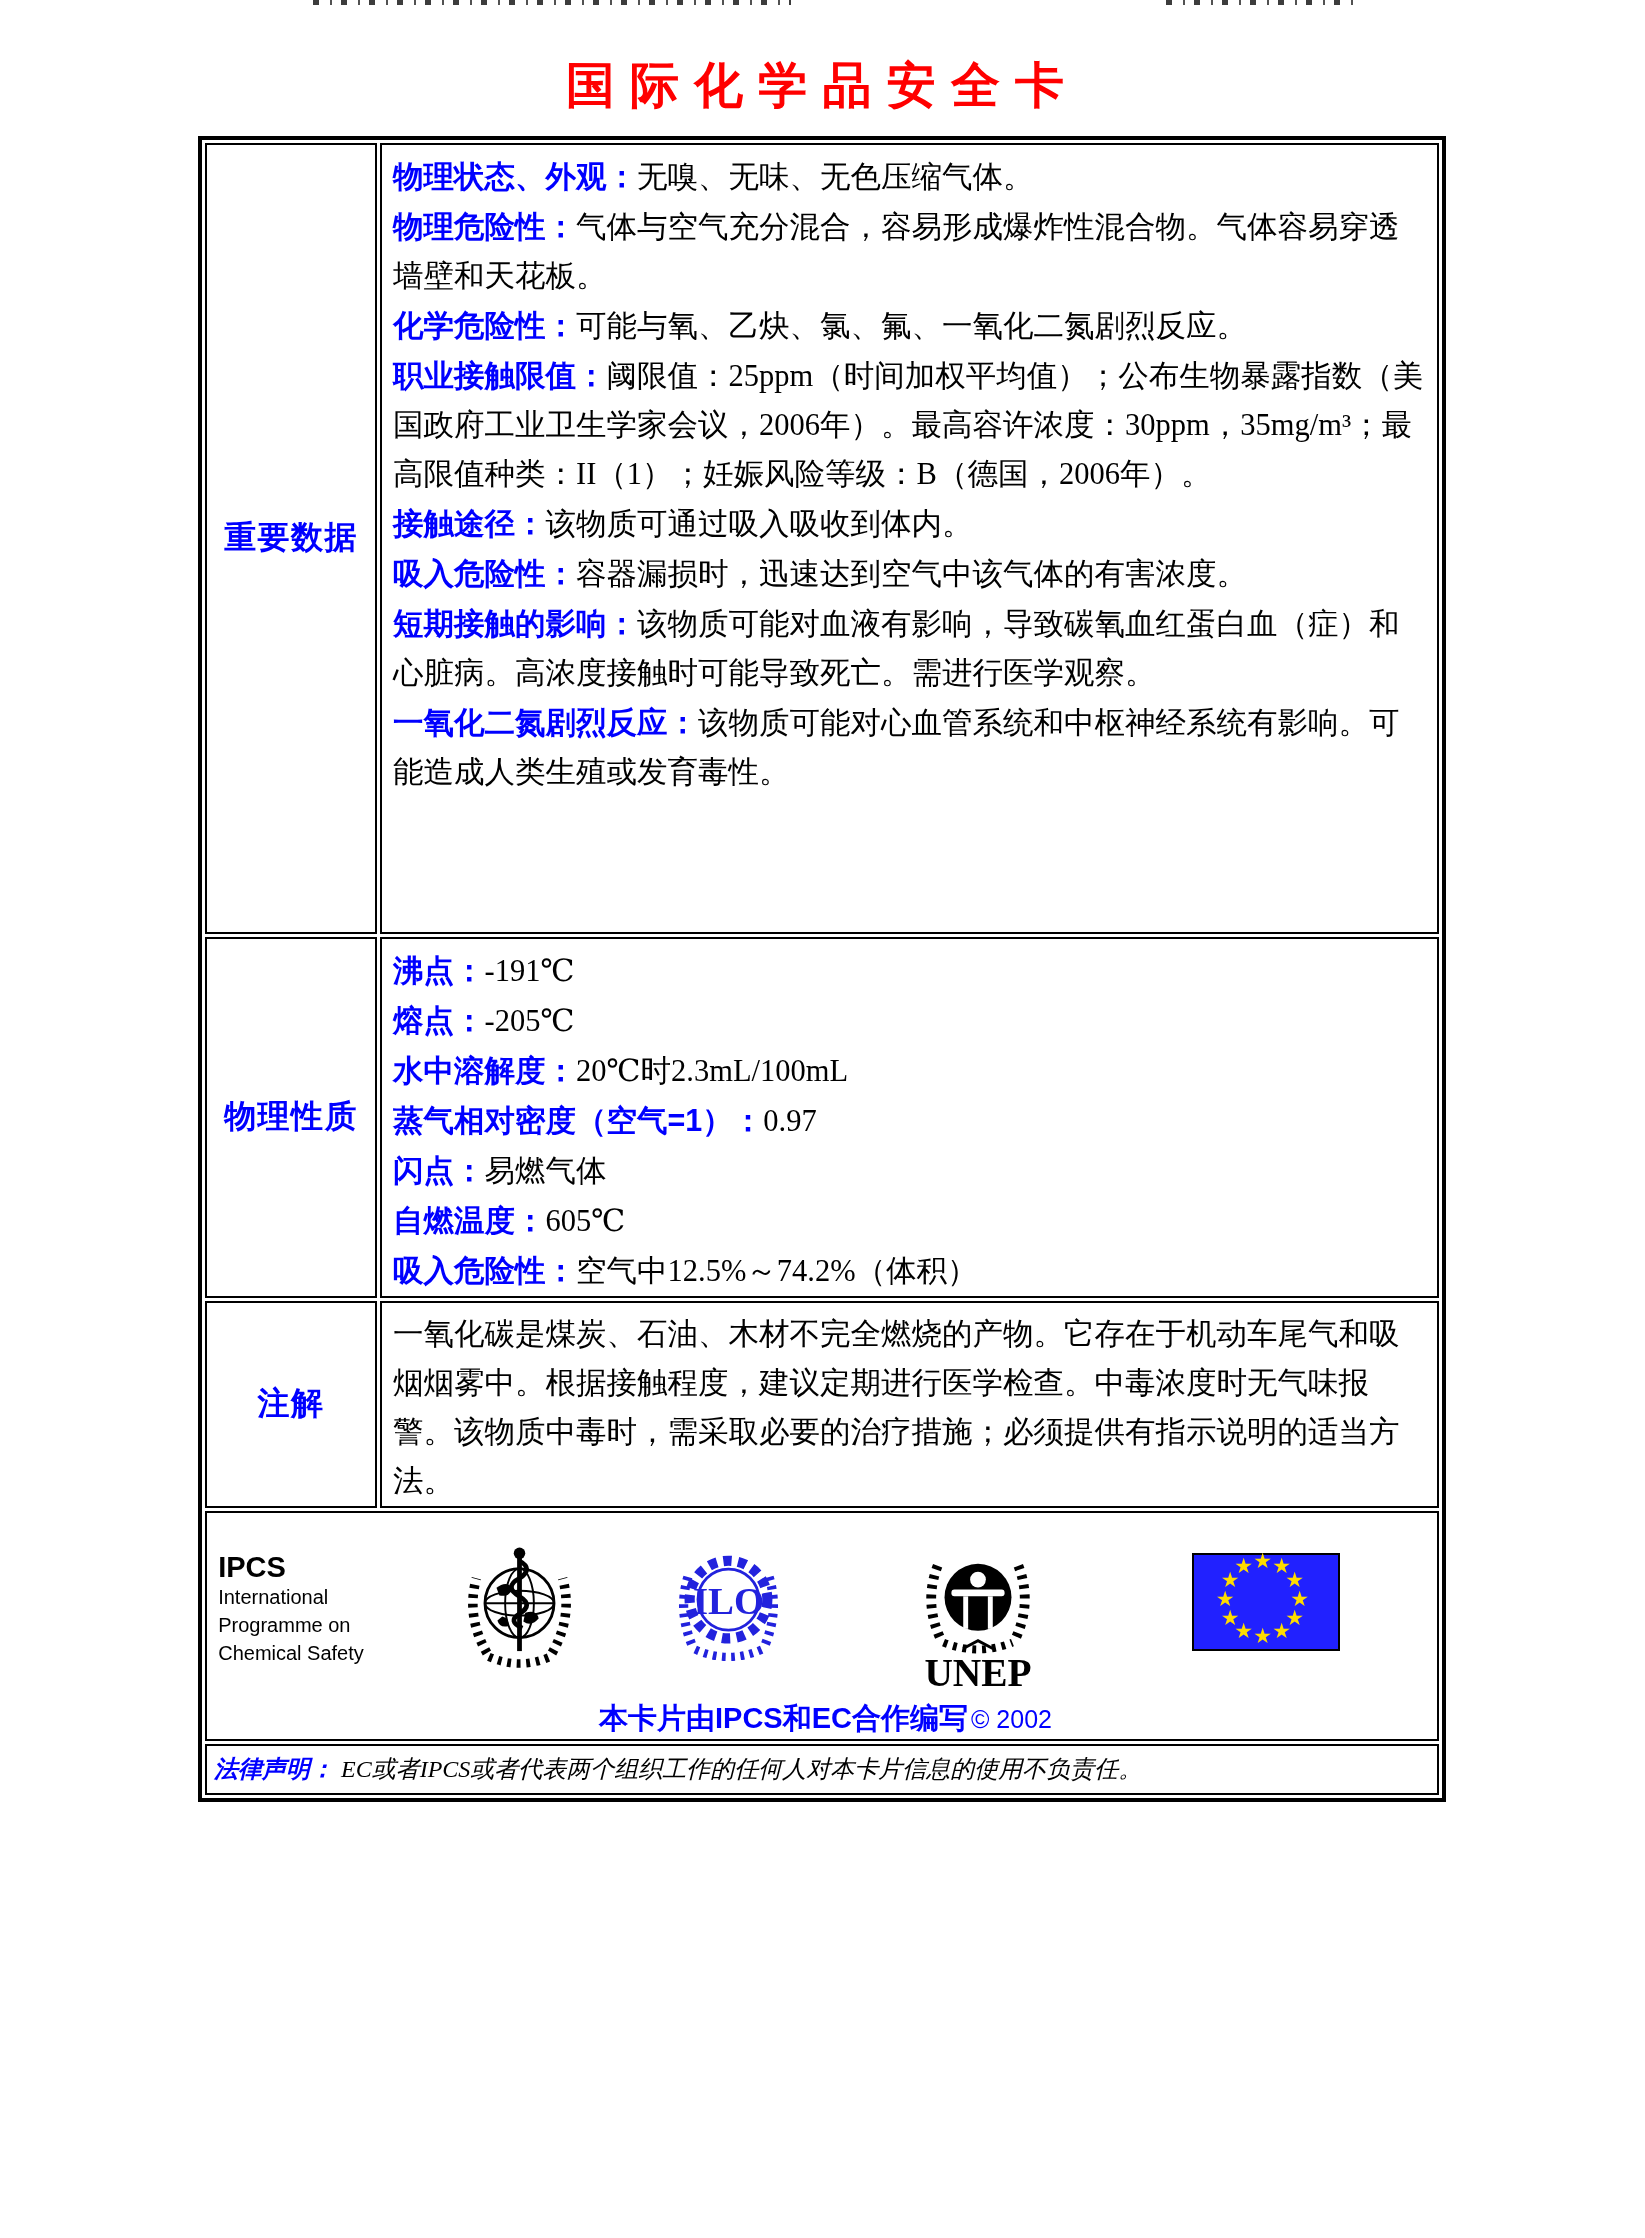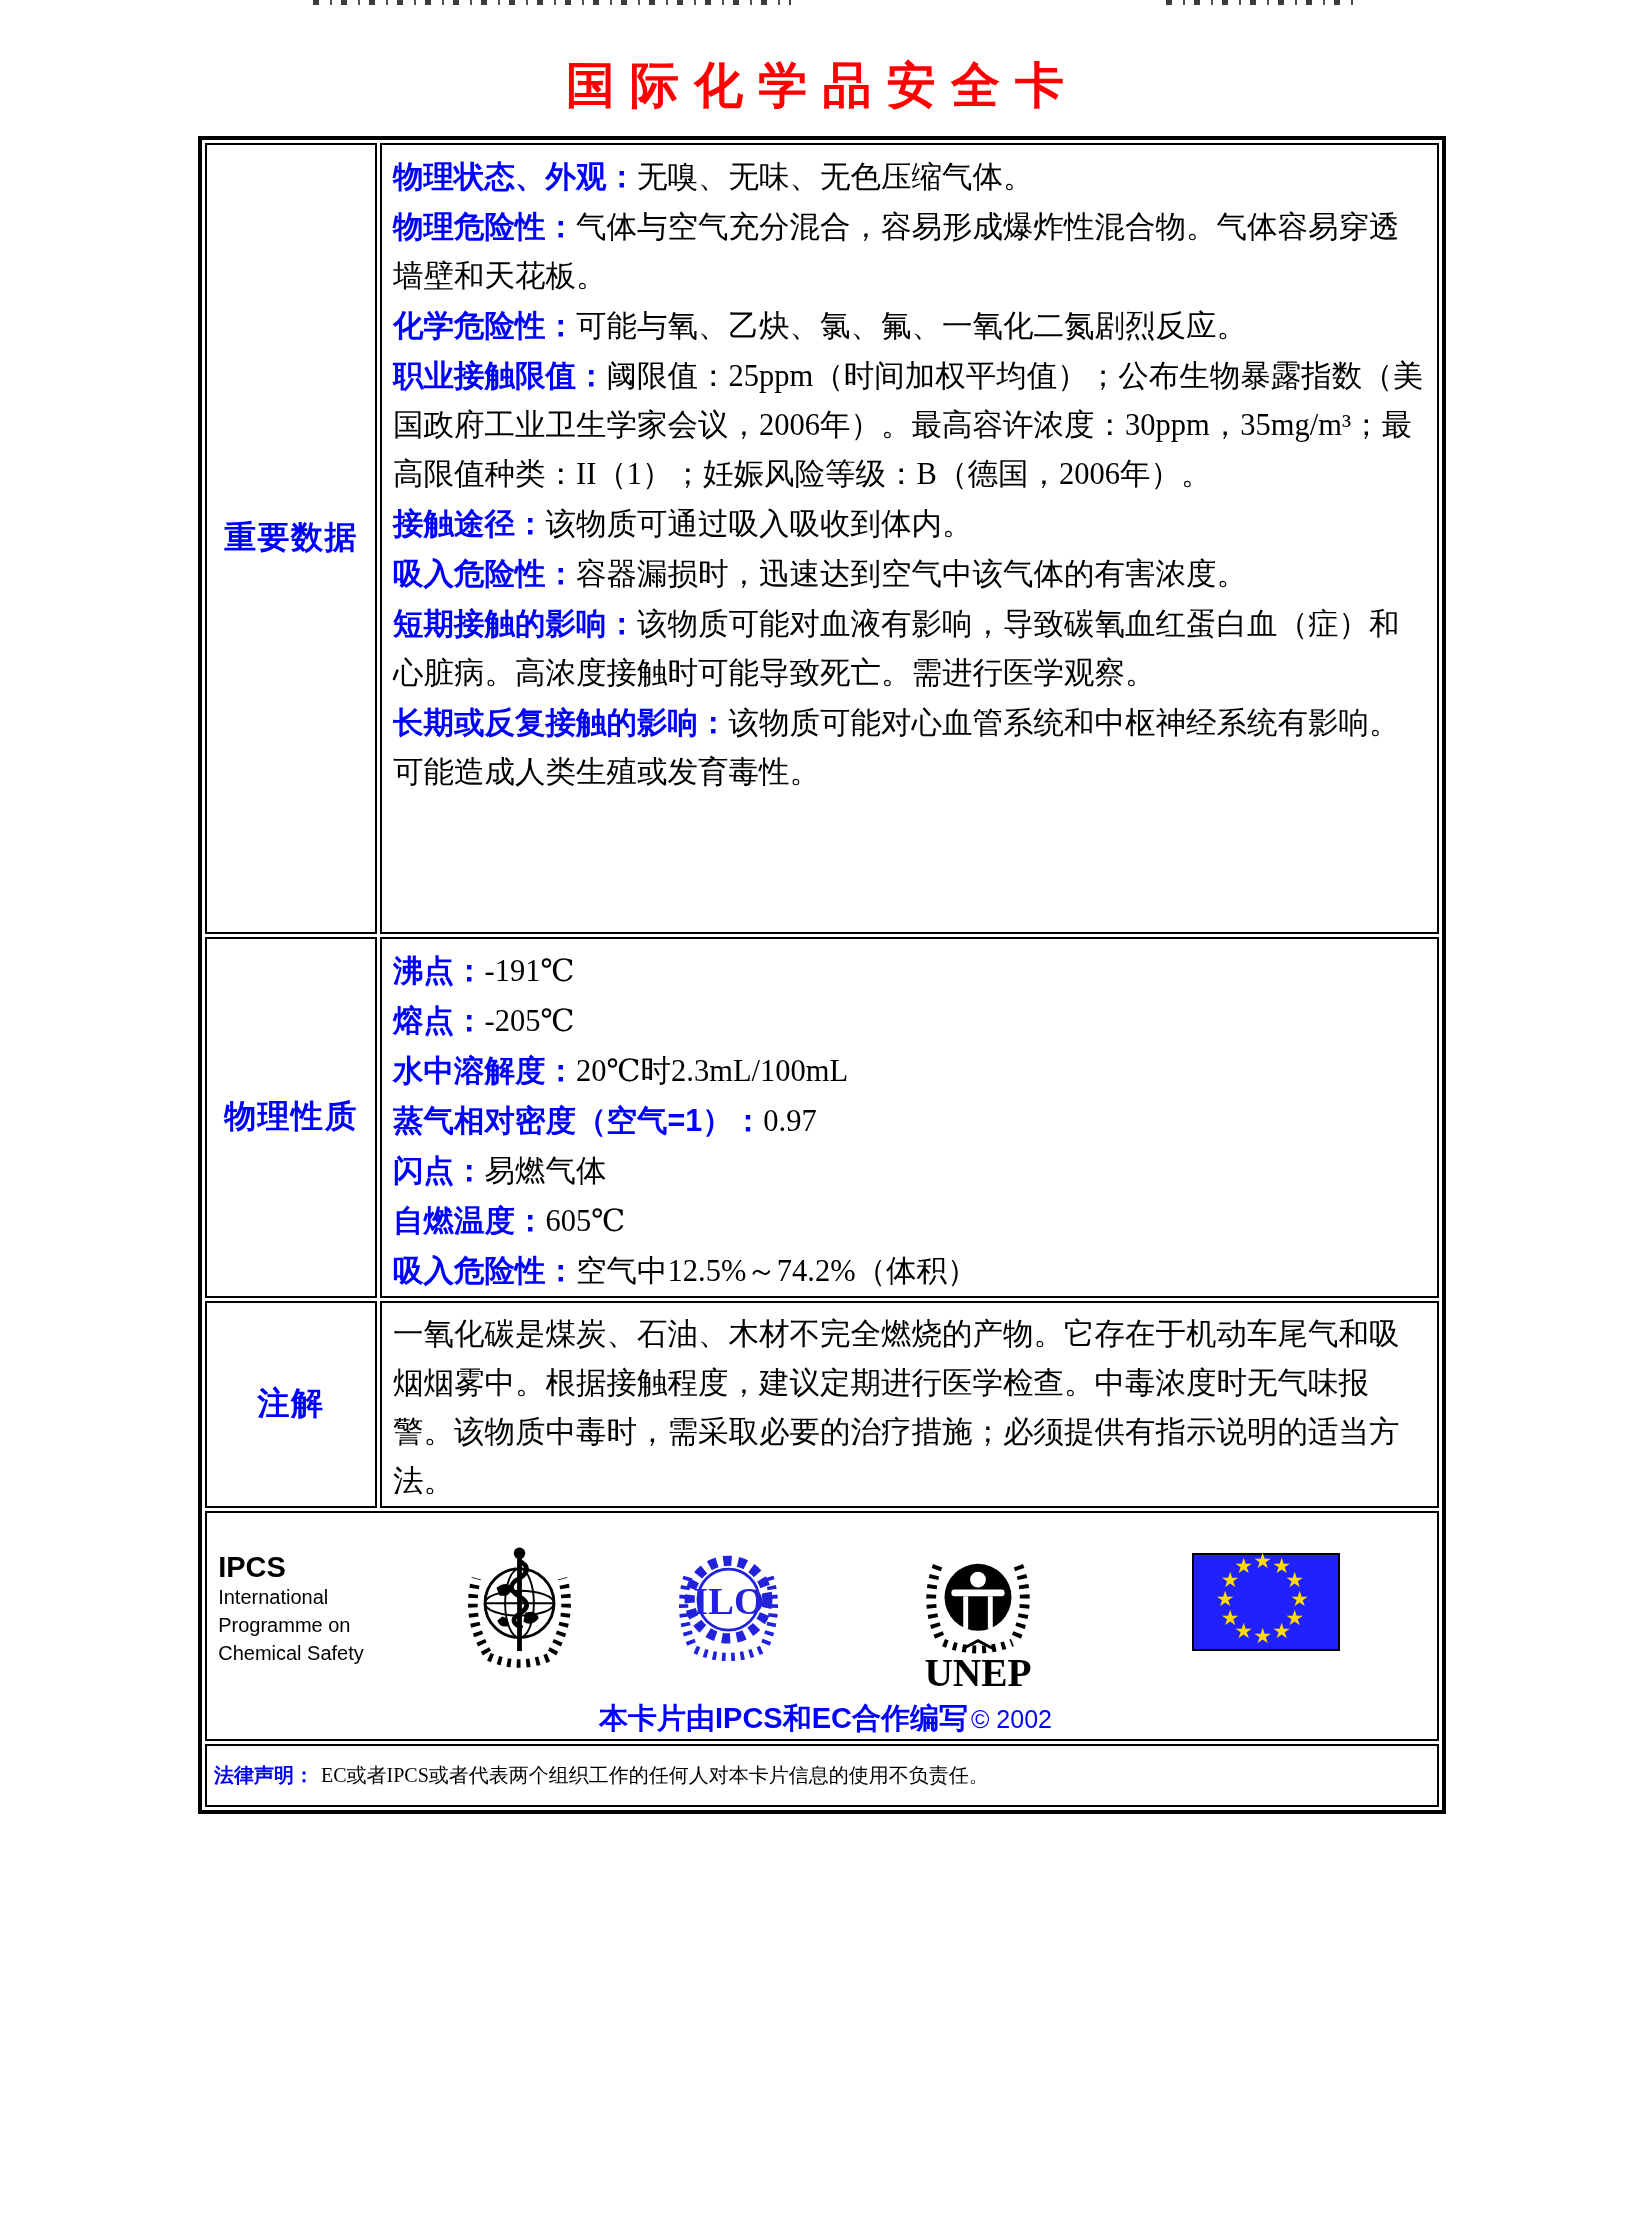--- a/index.html
+++ b/index.html
@@ -63,21 +63,21 @@
     vertical-align:middle;text-align:center;
     color:#0000FF;font-size:32px;font-weight:bold;
     font-family:Liberation Serif, serif;
     letter-spacing:1.4px;
   }
   .cell-content{vertical-align:top;padding:7px 9.7px 0 11px;}
   .para{margin:0;font-size:30.5px;line-height:49px;color:#000;}
   .plabel{color:#0000FF;font-weight:bold;font-family:"Liberation Sans","DejaVu Sans",sans-serif;}
   .ptext{color:#000;}
 
-  .cell-legal{vertical-align:middle;padding:10px 7px;font-size:20px;line-height:33px;}
+  .cell-legal{vertical-align:middle;padding:4px 7px;font-size:24px;line-height:33px;font-style:italic;}
   .legal-lbl{color:#0000FF;font-weight:bold;font-family:"Liberation Sans","DejaVu Sans",sans-serif;margin-right:7px;}
 
   
   .cell-logos{vertical-align:top;padding:29px 0 0 7px;}
   .logos-flex{display:flex;align-items:flex-start;}
   .ipcs-block{width:173px;margin:9.7px 0 0 4.2px;font-family:"Liberation Sans","DejaVu Sans",sans-serif;}
   .ipcs-acronym{font-size:29px;font-weight:bold;line-height:32px;color:#000;}
   .ipcs-line{font-size:20px;line-height:28px;color:#000;}
   .logo-who{margin-left:71px;}
   .logo-ilo{margin-left:96px;}
@@ -117,21 +117,21 @@
       <td class="cell-label">重要数据</td>
       <td class="cell-content">
         <div>
               <p class="para"><span class="plabel">物理状态、外观：</span><span class="ptext">无嗅、无味、无色压缩气体。</span></p>
               <p class="para"><span class="plabel">物理危险性：</span><span class="ptext">气体与空气充分混合，容易形成爆炸性混合物。气体容易穿透墙壁和天花板。</span></p>
               <p class="para"><span class="plabel">化学危险性：</span><span class="ptext">可能与氧、乙炔、氯、氟、一氧化二氮剧烈反应。</span></p>
               <p class="para"><span class="plabel">职业接触限值：</span><span class="ptext">阈限值：25ppm（时间加权平均值）；公布生物暴露指数（美国政府工业卫生学家会议，2006年）。最高容许浓度：30ppm，35mg/m³；最高限值种类：II（1）；妊娠风险等级：B（德国，2006年）。</span></p>
               <p class="para"><span class="plabel">接触途径：</span><span class="ptext">该物质可通过吸入吸收到体内。</span></p>
               <p class="para"><span class="plabel">吸入危险性：</span><span class="ptext">容器漏损时，迅速达到空气中该气体的有害浓度。</span></p>
               <p class="para"><span class="plabel">短期接触的影响：</span><span class="ptext">该物质可能对血液有影响，导致碳氧血红蛋白血（症）和心脏病。高浓度接触时可能导致死亡。需进行医学观察。</span></p>
-              <p class="para"><span class="plabel">长期或反复接触的影响：</span><span class="ptext">该物质可能对心血管系统和中枢神经系统有影响。可能造成人类生殖或发育毒性。</span></p>
+              <p class="para"><span class="plabel">一氧化二氮剧烈反应：</span><span class="ptext">该物质可能对心血管系统和中枢神经系统有影响。可能造成人类生殖或发育毒性。</span></p>
             </div>
       </td>
     </tr>
 
     <tr class="row-physical">
       <td class="cell-label">物理性质</td>
       <td class="cell-content">
         <div>
               <p class="para"><span class="plabel">沸点：</span><span class="ptext">-191℃</span></p>
               <p class="para"><span class="plabel">熔点：</span><span class="ptext">-205℃</span></p>

